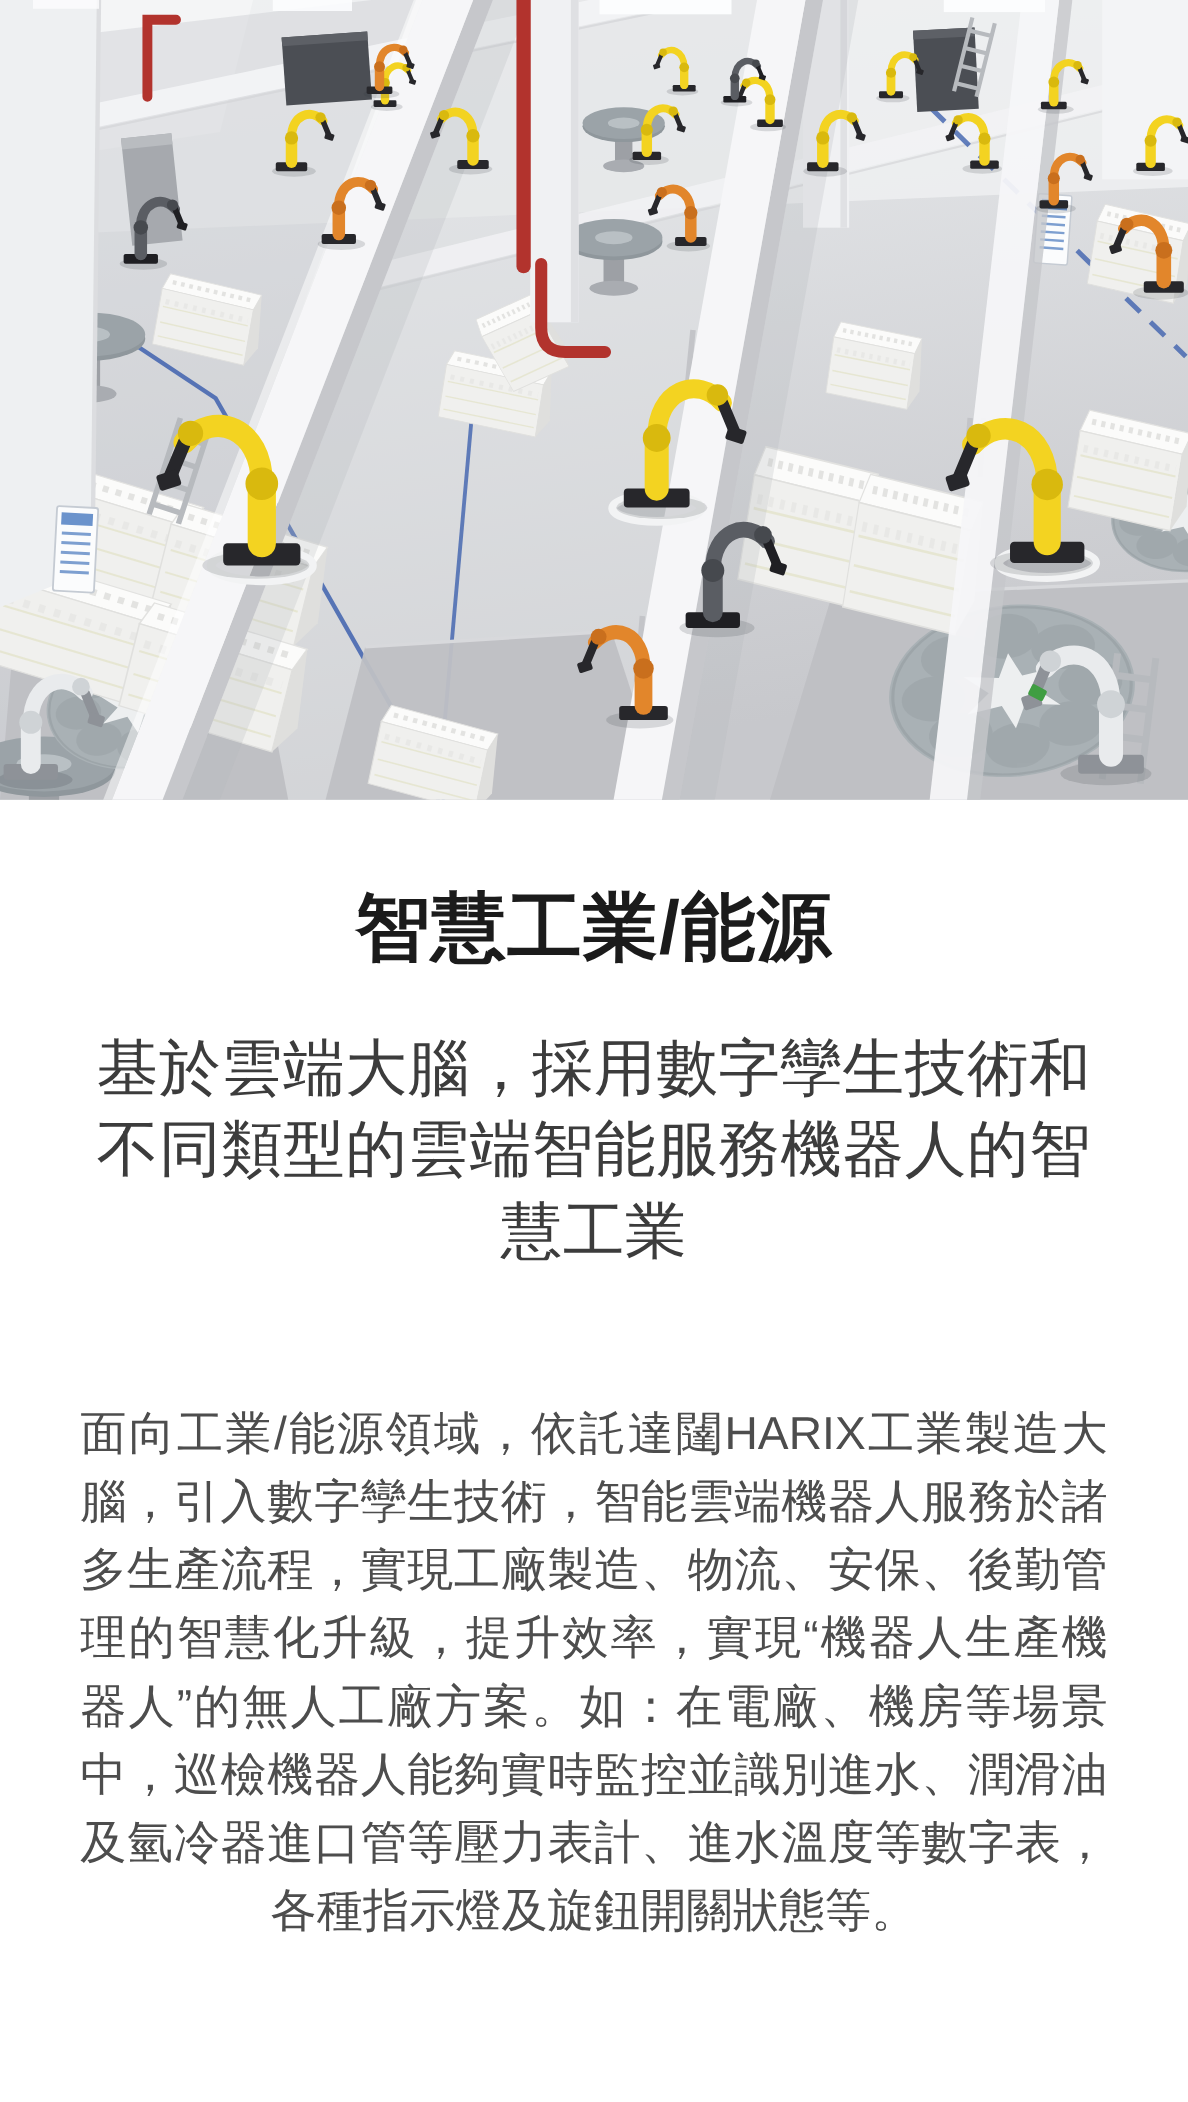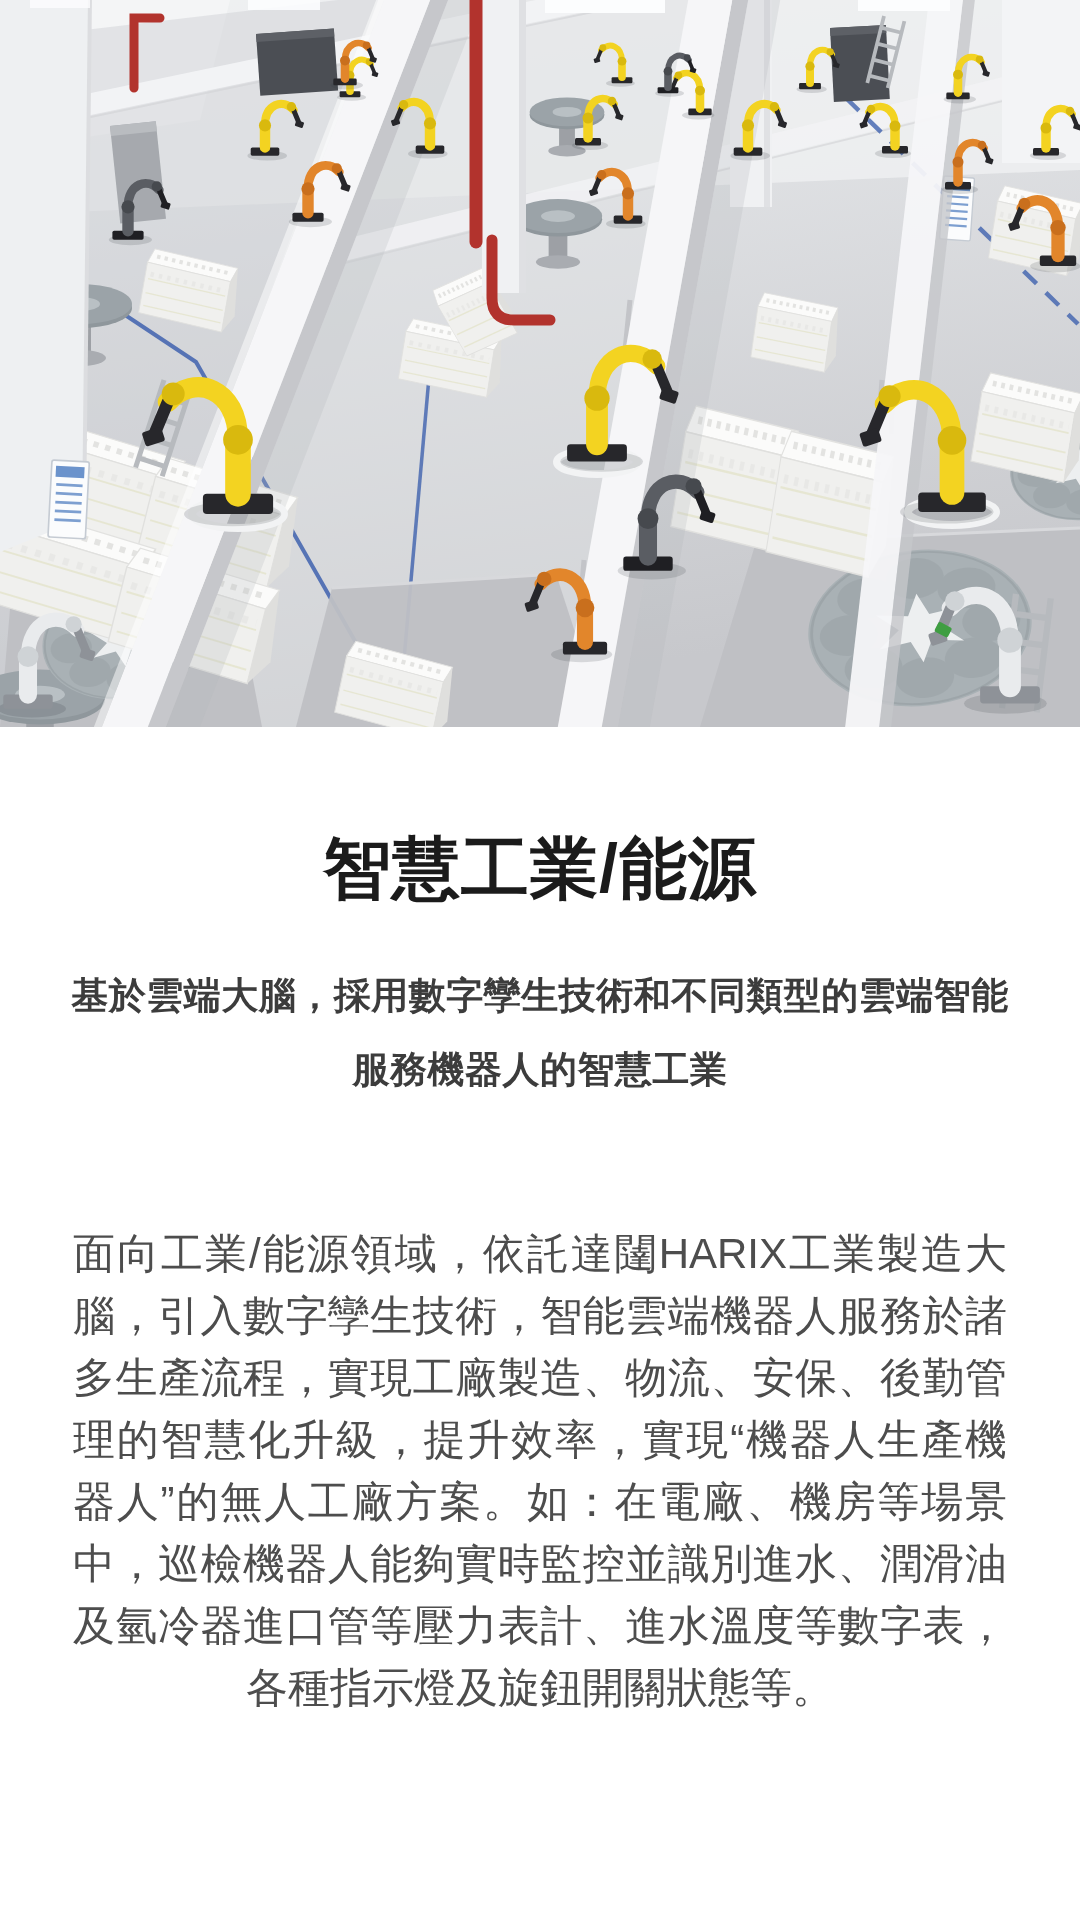--- a/index.html
+++ b/index.html
@@ -13,28 +13,28 @@
     --crate-front:#f0f0ee; --crate-top:#fbfbfa; --crate-side:#dfdfdd;
     --disc-gray:#a9b1b5; --disc-hole:#edeff0; --cabinet-dark:#4b4e54;
   }
   *{box-sizing:border-box;}
   html,body{margin:0;padding:0;}
   body{background:#e8e8e8;font-family:"Liberation Sans","DejaVu Sans",sans-serif;}
   .page{width:1080px;height:1911px;margin:0 auto;background:var(--page-bg,#fff);overflow:hidden;}
   .hero{margin:0;width:1080px;height:727px;overflow:hidden;background:#d7d8da;}
   .hero svg{display:block;width:1080px;height:727px;}
 
-  .content{text-align:center;padding:102px 0 0 0;}
+  .content{text-align:center;padding:77px 0 0 0;}
   .content h1{
     margin:0;font-size:68px;line-height:78px;font-weight:600;
     color:var(--title-text,#1b1b1b);letter-spacing:1px;
   }
   .content h2{
-    margin:52px auto 0;max-width:960px;font-size:37px;line-height:74px;
-    font-weight:700;color:var(--subtitle-text,#3c3c3c);letter-spacing:0.5px;
+    margin:52px auto 0;max-width:960px;font-size:56px;line-height:74px;
+    font-weight:400;color:var(--subtitle-text,#3c3c3c);letter-spacing:0.5px;
   }
   .content p{
     margin:116px auto 0;width:934px;font-size:42px;line-height:62px;font-weight:400;
     color:var(--body-text,#4d4d4d);text-align:justify;text-align-last:center;
   }
 
   
   .rail{fill:var(--rail-white,#f6f6f8);}
   .rail-edge{fill:#c6c7cb;}
   .rail-hl{fill:#ffffff;opacity:.5;}

